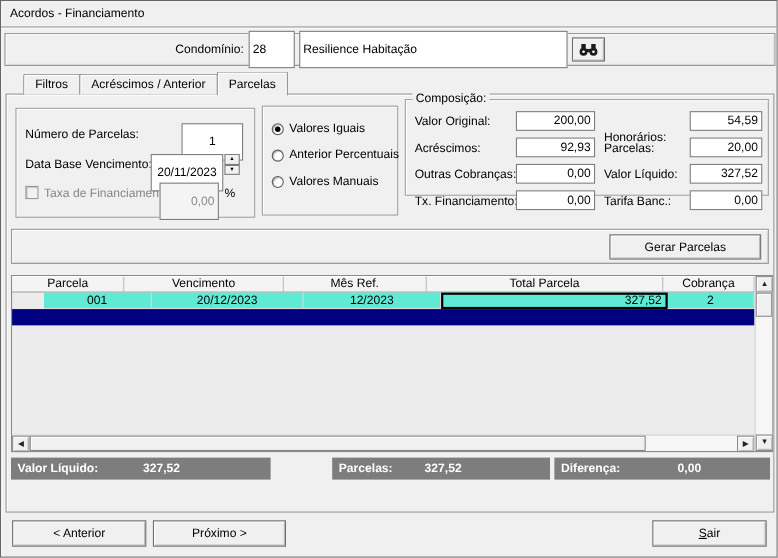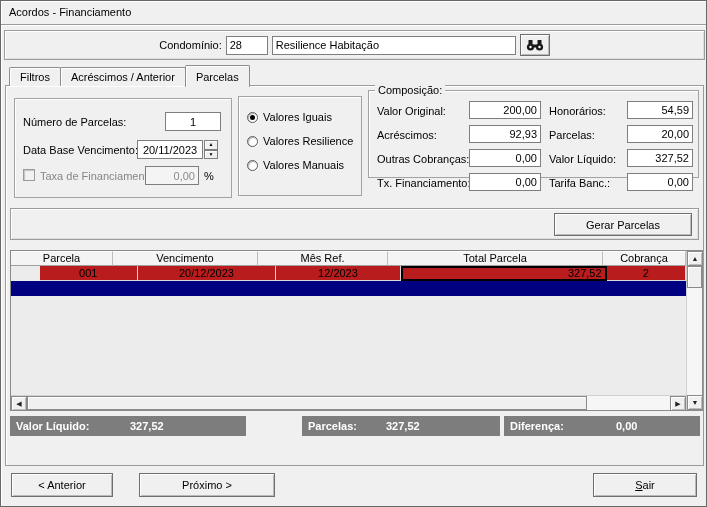--- a/index.html
+++ b/index.html
@@ -10,32 +10,32 @@
             border:1px solid #676767; box-shadow:inset 1px 1px 0 #fff; overflow:hidden; margin:0 auto; }
 
   .titlebar { position:absolute; top:0; left:0; right:0; height:24px; padding:5px 0 0 8px;
               border-bottom:1px solid #9b9b9b; box-shadow:0 1px 0 #fff; }
 
   .panel3d { border:1px solid #9b9b9b; box-shadow:inset 1px 1px 0 #ffffff, inset -1px -1px 0 #dedede; background:#f0f0f0; }
 
   .header-panel { position:absolute; top:29px; left:3px; width:701px; height:30px;
                   display:flex; align-items:center; justify-content:center; gap:4px; }
 
-  .field { background:#fff; border:1px solid #7e7e7e; height:19px; padding:0 3px;
+  .field { background:#fff; border:1px solid #7e7e7e; height:34px; padding:0 3px;
            font-family:inherit; font-size:11px; color:#000; }
   input.field { outline:none; }
   .code-field { width:42px; }
   .name-field { width:244px; }
 
   .btn { background:#f0f0f0; border:1px solid #6e6e6e;
          box-shadow:inset 1px 1px 0 #fff, inset -1px -1px 0 #b9b9b9;
          font-family:inherit; font-size:11px; color:#000; cursor:default; text-align:center; }
   .search-btn { width:30px; height:22px; display:flex; align-items:center; justify-content:center; }
 
-  .tabs { position:absolute; top:64px; left:8px; display:flex; align-items:flex-end; z-index:2;justify-content:center; }
+  .tabs { position:absolute; top:64px; left:20px; display:flex; align-items:flex-end; z-index:2;justify-content:center; }
   .tab { height:19px; padding:3px 10px 0; background:#f0f0f0; border:1px solid #8d8d8d; border-bottom:none;
          border-radius:2px 2px 0 0; margin-right:-1px; box-shadow:inset 1px 1px 0 #fff; white-space:nowrap; }
   .tab.active { height:22px; padding-top:5px; margin-bottom:-1px; position:relative; z-index:3; }
 
   .tabpage { position:absolute; top:84px; left:4px; width:699px; height:381px;
              border:1px solid #9b9b9b; box-shadow:inset 1px 1px 0 #fff; background:#f0f0f0; }
 
   .groupbox { position:absolute; border:1px solid #a3a3a3; box-shadow:inset 1px 1px 0 #fff; }
   .legend { position:absolute; top:-7px; left:6px; background:#f0f0f0; padding:0 3px; }
 
@@ -55,21 +55,21 @@
 
   .checkbox { width:12px; height:12px; background:#f2f2f2; border:1px solid #9a9a9a;
               box-shadow:inset 1px 1px 1px rgba(0,0,0,.2); }
 
   .grid { position:absolute; left:4px; top:164px; width:693px; height:161px;
           border:1px solid #8a8a8a; display:flex; background:#ececec; }
   .grid-main { width:675px; display:flex; flex-direction:column; }
   .grid-header { display:flex; height:15px; background:#f4f4f4; }
   .gh { border-right:1px solid #bdbdbd; border-bottom:1px solid #9f9f9f; border-top:1px solid #fff;
         font-size:11px; line-height:13px; text-align:center; overflow:hidden; }
-  .grid-row { display:flex; height:15px; background:#b91c1c;margin-left:29px; }
+  .grid-row { display:flex; height:15px; background:#5eead4;margin-left:29px; }
   .gc { border-right:1px solid #d9d9d9; border-bottom:1px solid #d9d9d9;
         font-size:11px; line-height:14px; overflow:hidden; }
   .gc.focused { border:2px solid #000; line-height:11px; padding-right:3px; }
   .c1{width:102px;} .c2{width:145px;} .c3{width:130px;} .c4{width:215px;} .c5{width:83px;}
   .sel-row { height:15px; background:#000080; }
   .grid-empty { flex:1; background:#ececec; }
 
   .sb-btn { width:16px; height:15px; background:#f0f0f0; border:1px solid #8a8a8a;
             box-shadow:inset 1px 1px 0 #fff, inset -1px -1px 0 #bdbdbd;
             font-size:7px; line-height:13px; text-align:center; color:#222; flex:0 0 auto; }
@@ -139,34 +139,34 @@
       <span class="abs" style="left:189px; top:71px;">%</span>
     </div>
 
     <div class="groupbox" style="left:232px; top:10px; width:124px; height:100px;">
       <div class="radio-row" style="top:14px;">
         <span class="radio checked"></span>
         <span>Valores Iguais</span>
       </div>
       <div class="radio-row" style="top:38px;">
         <span class="radio"></span>
-        <span>Valores Resilience</span>
+        <span>Anterior Percentuais</span>
       </div>
       <div class="radio-row" style="top:62px;">
         <span class="radio"></span>
         <span>Valores Manuais</span>
       </div>
     </div>
 
     <div class="groupbox" style="left:362px; top:4px; width:331px; height:88px;">
       <span class="legend">Composição:</span>
 
       <span class="abs" style="left:8px; top:14px;">Valor Original:</span>
       <input type="text" class="field rt abs" style="left: 100px; top: 10px; width: 72px; height: 18px;" value="200,00">
-      <span class="abs" style="left:180px; top:14px;">Honorários:</span>
+      <span class="abs" style="left:180px; top:28px;">Honorários:</span>
       <input type="text" class="field rt abs" style="left: 258px; top: 10px; width: 66px; height: 18px;" value="54,59">
 
       <span class="abs" style="left:8px; top:38px;">Acréscimos:</span>
       <input type="text" class="field rt abs" style="left: 100px; top: 34px; width: 72px; height: 18px;" value="92,93">
       <span class="abs" style="left:180px; top:38px;">Parcelas:</span>
       <input type="text" class="field rt abs" style="left: 258px; top: 34px; width: 66px; height: 18px;" value="20,00">
 
       <span class="abs" style="left:8px; top:62px;">Outras Cobranças:</span>
       <input type="text" class="field rt abs" style="left: 100px; top: 58px; width: 72px; height: 18px;" value="0,00">
       <span class="abs" style="left:180px; top:62px;">Valor Líquido:</span>
@@ -223,19 +223,19 @@
       <span class="tb-label">Parcelas:</span>
       <span class="tb-value">327,52</span>
     </div>
     <div class="total-box tbox3">
       <span class="tb-label">Diferença:</span>
       <span class="tb-value">0,00</span>
     </div>
 
   </div>
 
-  <button class="btn btn-bottom" style="left:10px; width:102px;">&lt; Anterior</button>
-  <button class="btn btn-bottom" style="left:138px; width:136px;">Próximo &gt;</button>
+  <button class="btn btn-bottom" style="left:10px; width:122px;">&lt; Anterior</button>
+  <button class="btn btn-bottom" style="left:138px; width:121px;">Próximo &gt;</button>
   <button class="btn btn-bottom btn-sair" style="left:592px; width:104px;">
     <span>Sair</span>
   </button>
 
 </div>
 
 </body></html>

